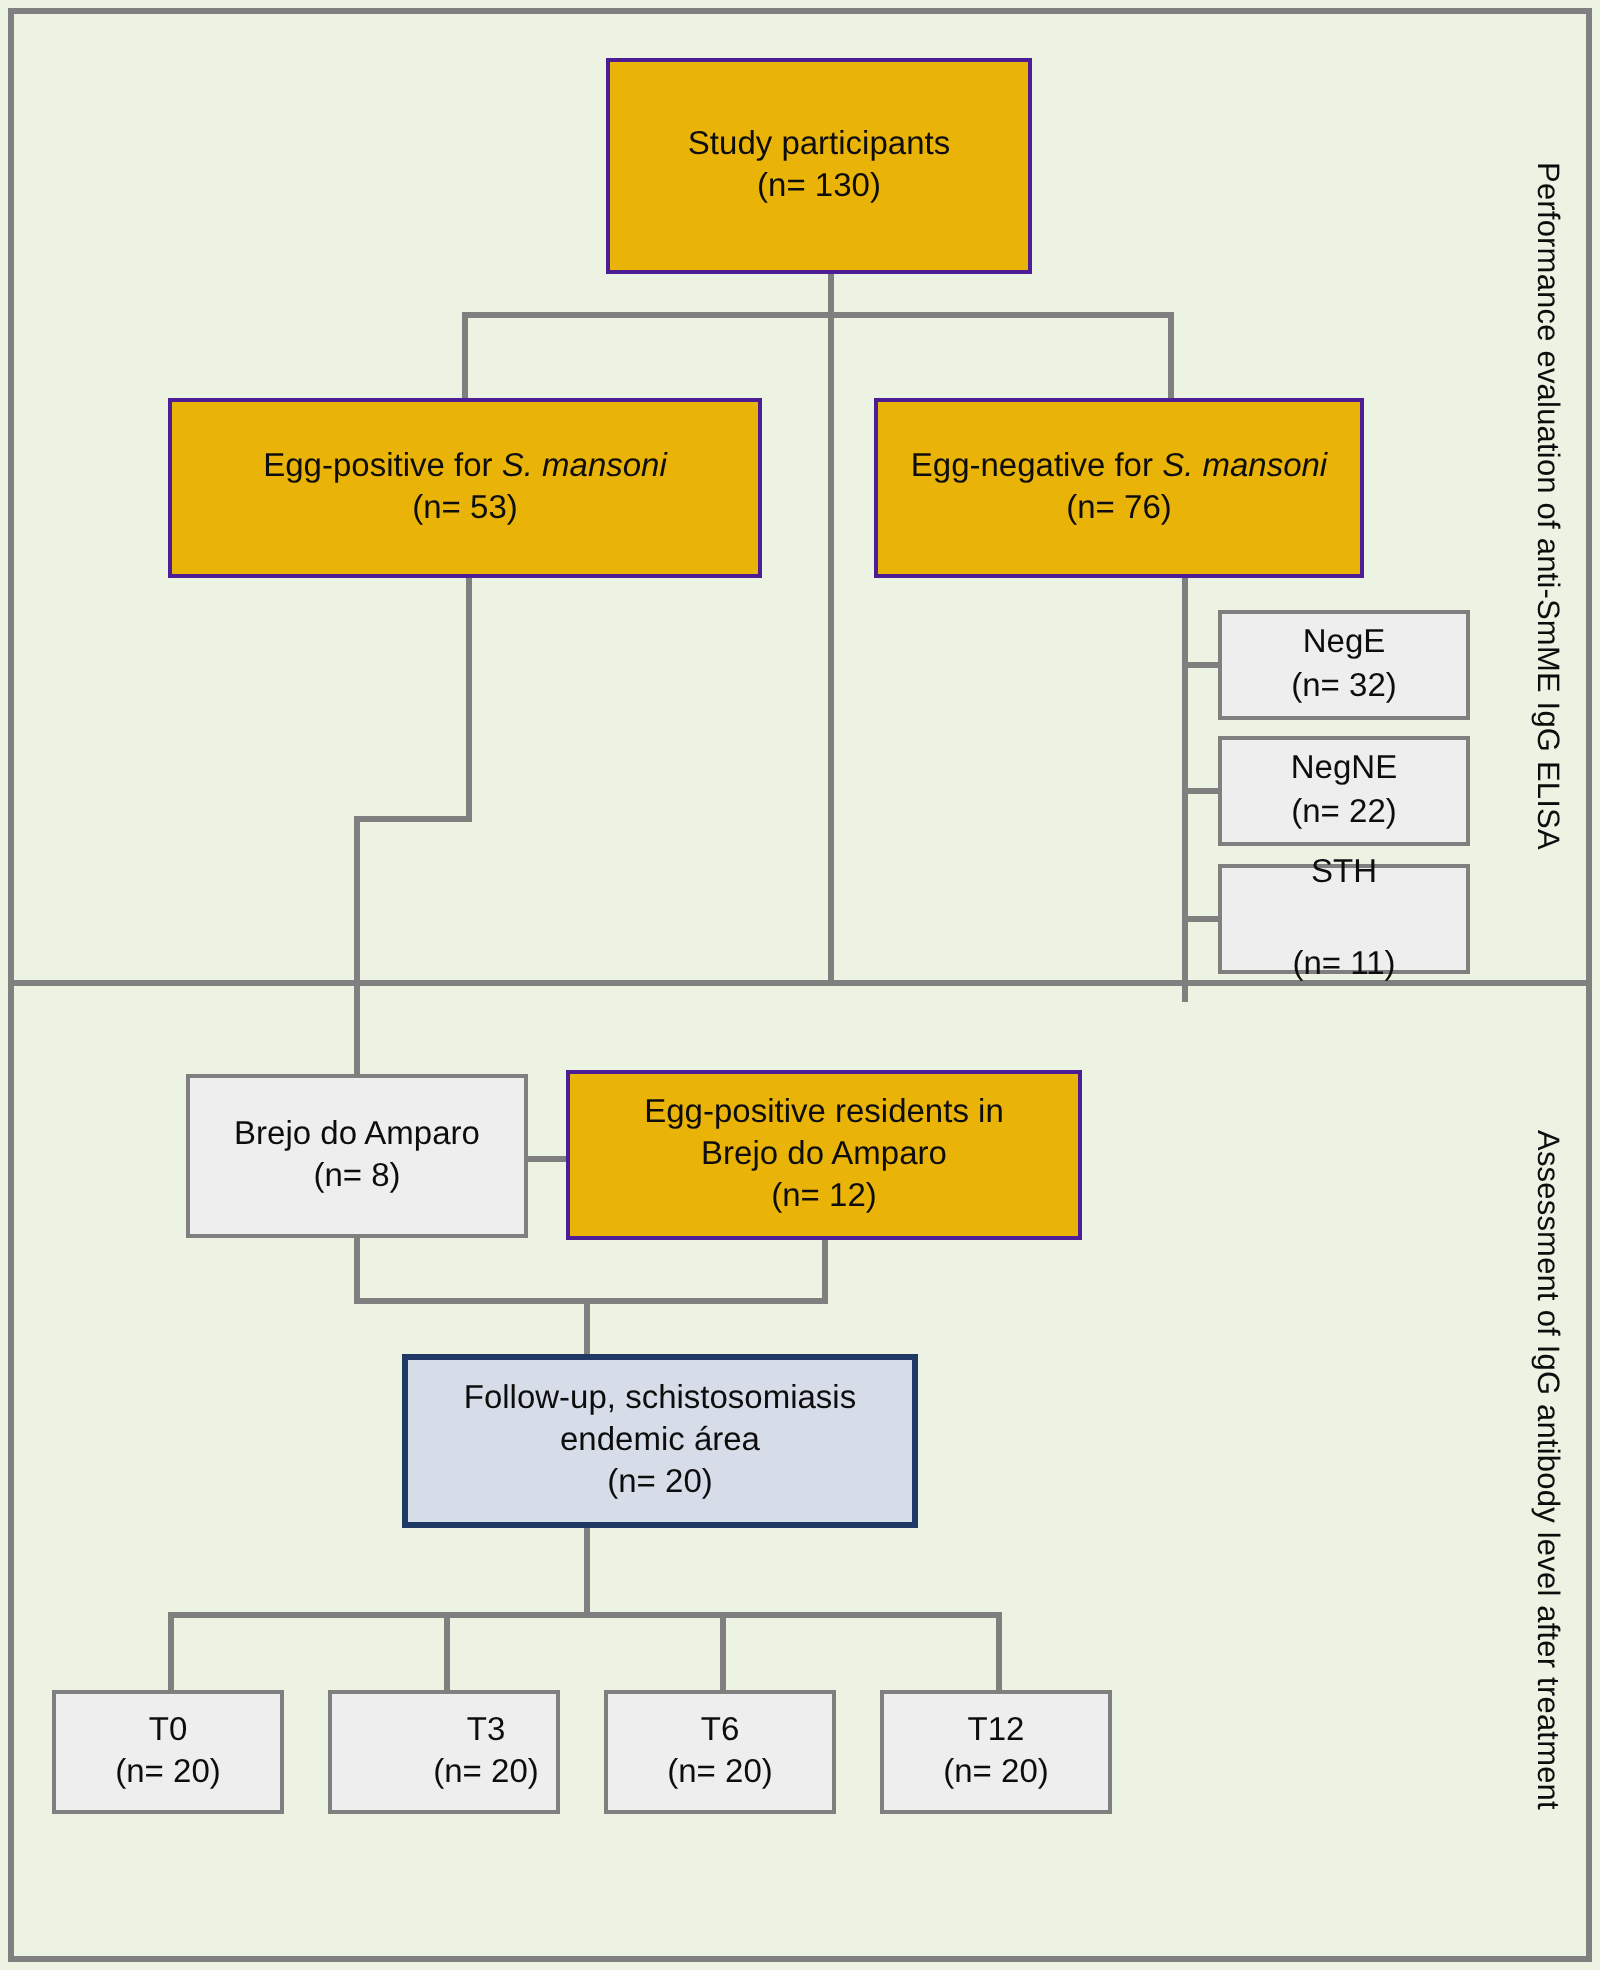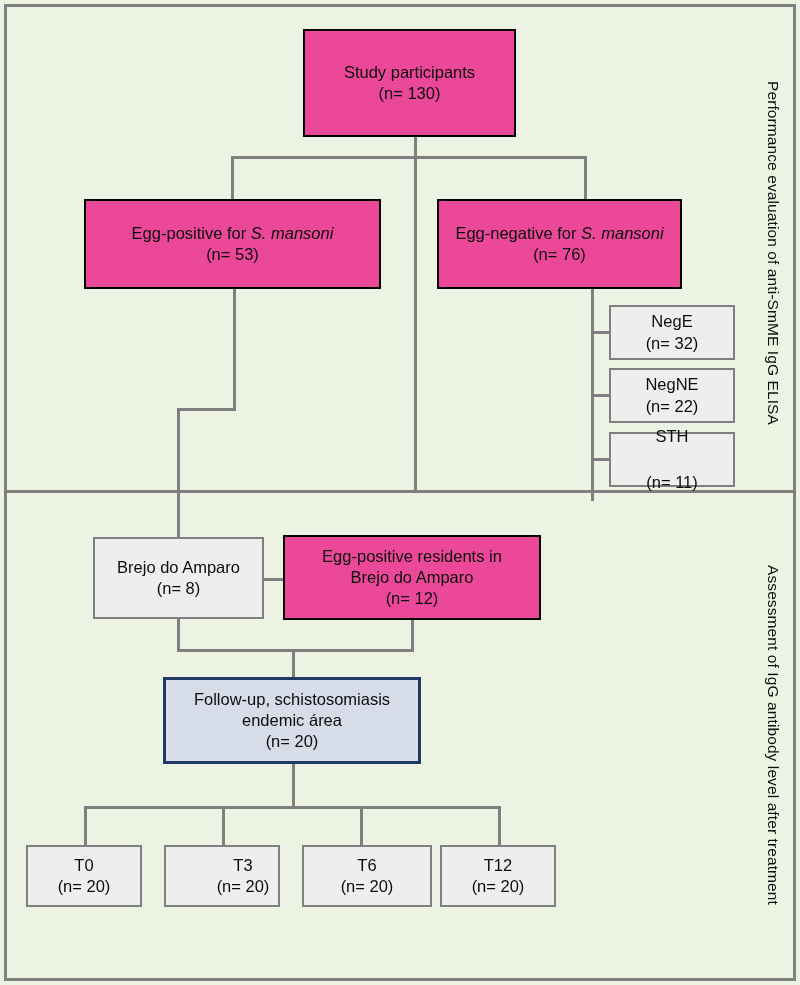--- a/index.html
+++ b/index.html
@@ -56,26 +56,27 @@
     align-items: center;
     justify-content: center;
     text-align: center;
     color: #0d0d0d;
     line-height: 1.28;
   }
   .box .ln { display: block; white-space: nowrap; }
   .sp { font-style: italic; }
 
   .box-blue {
-    background: #ec4899;
-    border: 2px solid #000000;
+    background: #eab308;
+    border: 2px solid #4c1d95;
   }
   .box-navy {
     background: #d6dce8;
     border: 3px solid #1f3864;
+    margin-left: 38px;
   }
   .box-gray {
     background: #eeeeee;
     border: 2px solid #7f7f7f;
     align-items: center;
   }
 
   
   .side-label {
     position: absolute;
@@ -181,21 +182,21 @@
   <div class="box box-gray" style="left:26px; top:845px; width:116px; height:62px; font-size:16.5px;">
     <span class="ln">T0</span>
     <span class="ln">(n= 20)</span>
   </div>
 
   <div class="box box-gray" style="left:164px; top:845px; width:116px; height:62px; font-size:16.5px;padding-left:42px;">
     <span class="ln">T3</span>
     <span class="ln">(n= 20)</span>
   </div>
 
-  <div class="box box-gray" style="left:302px; top:845px; width:130px; height:62px; font-size:16.5px;">
+  <div class="box box-gray" style="left:302px; top:845px; width:116px; height:62px; font-size:16.5px;">
     <span class="ln">T6</span>
     <span class="ln">(n= 20)</span>
   </div>
 
   <div class="box box-gray" style="left:440px; top:845px; width:116px; height:62px; font-size:16.5px;">
     <span class="ln">T12</span>
     <span class="ln">(n= 20)</span>
   </div>
 
   <div class="side-label" style="left:758px; top:20px; width:30px; height:466px;">Performance evaluation of anti-SmME IgG ELISA</div>

